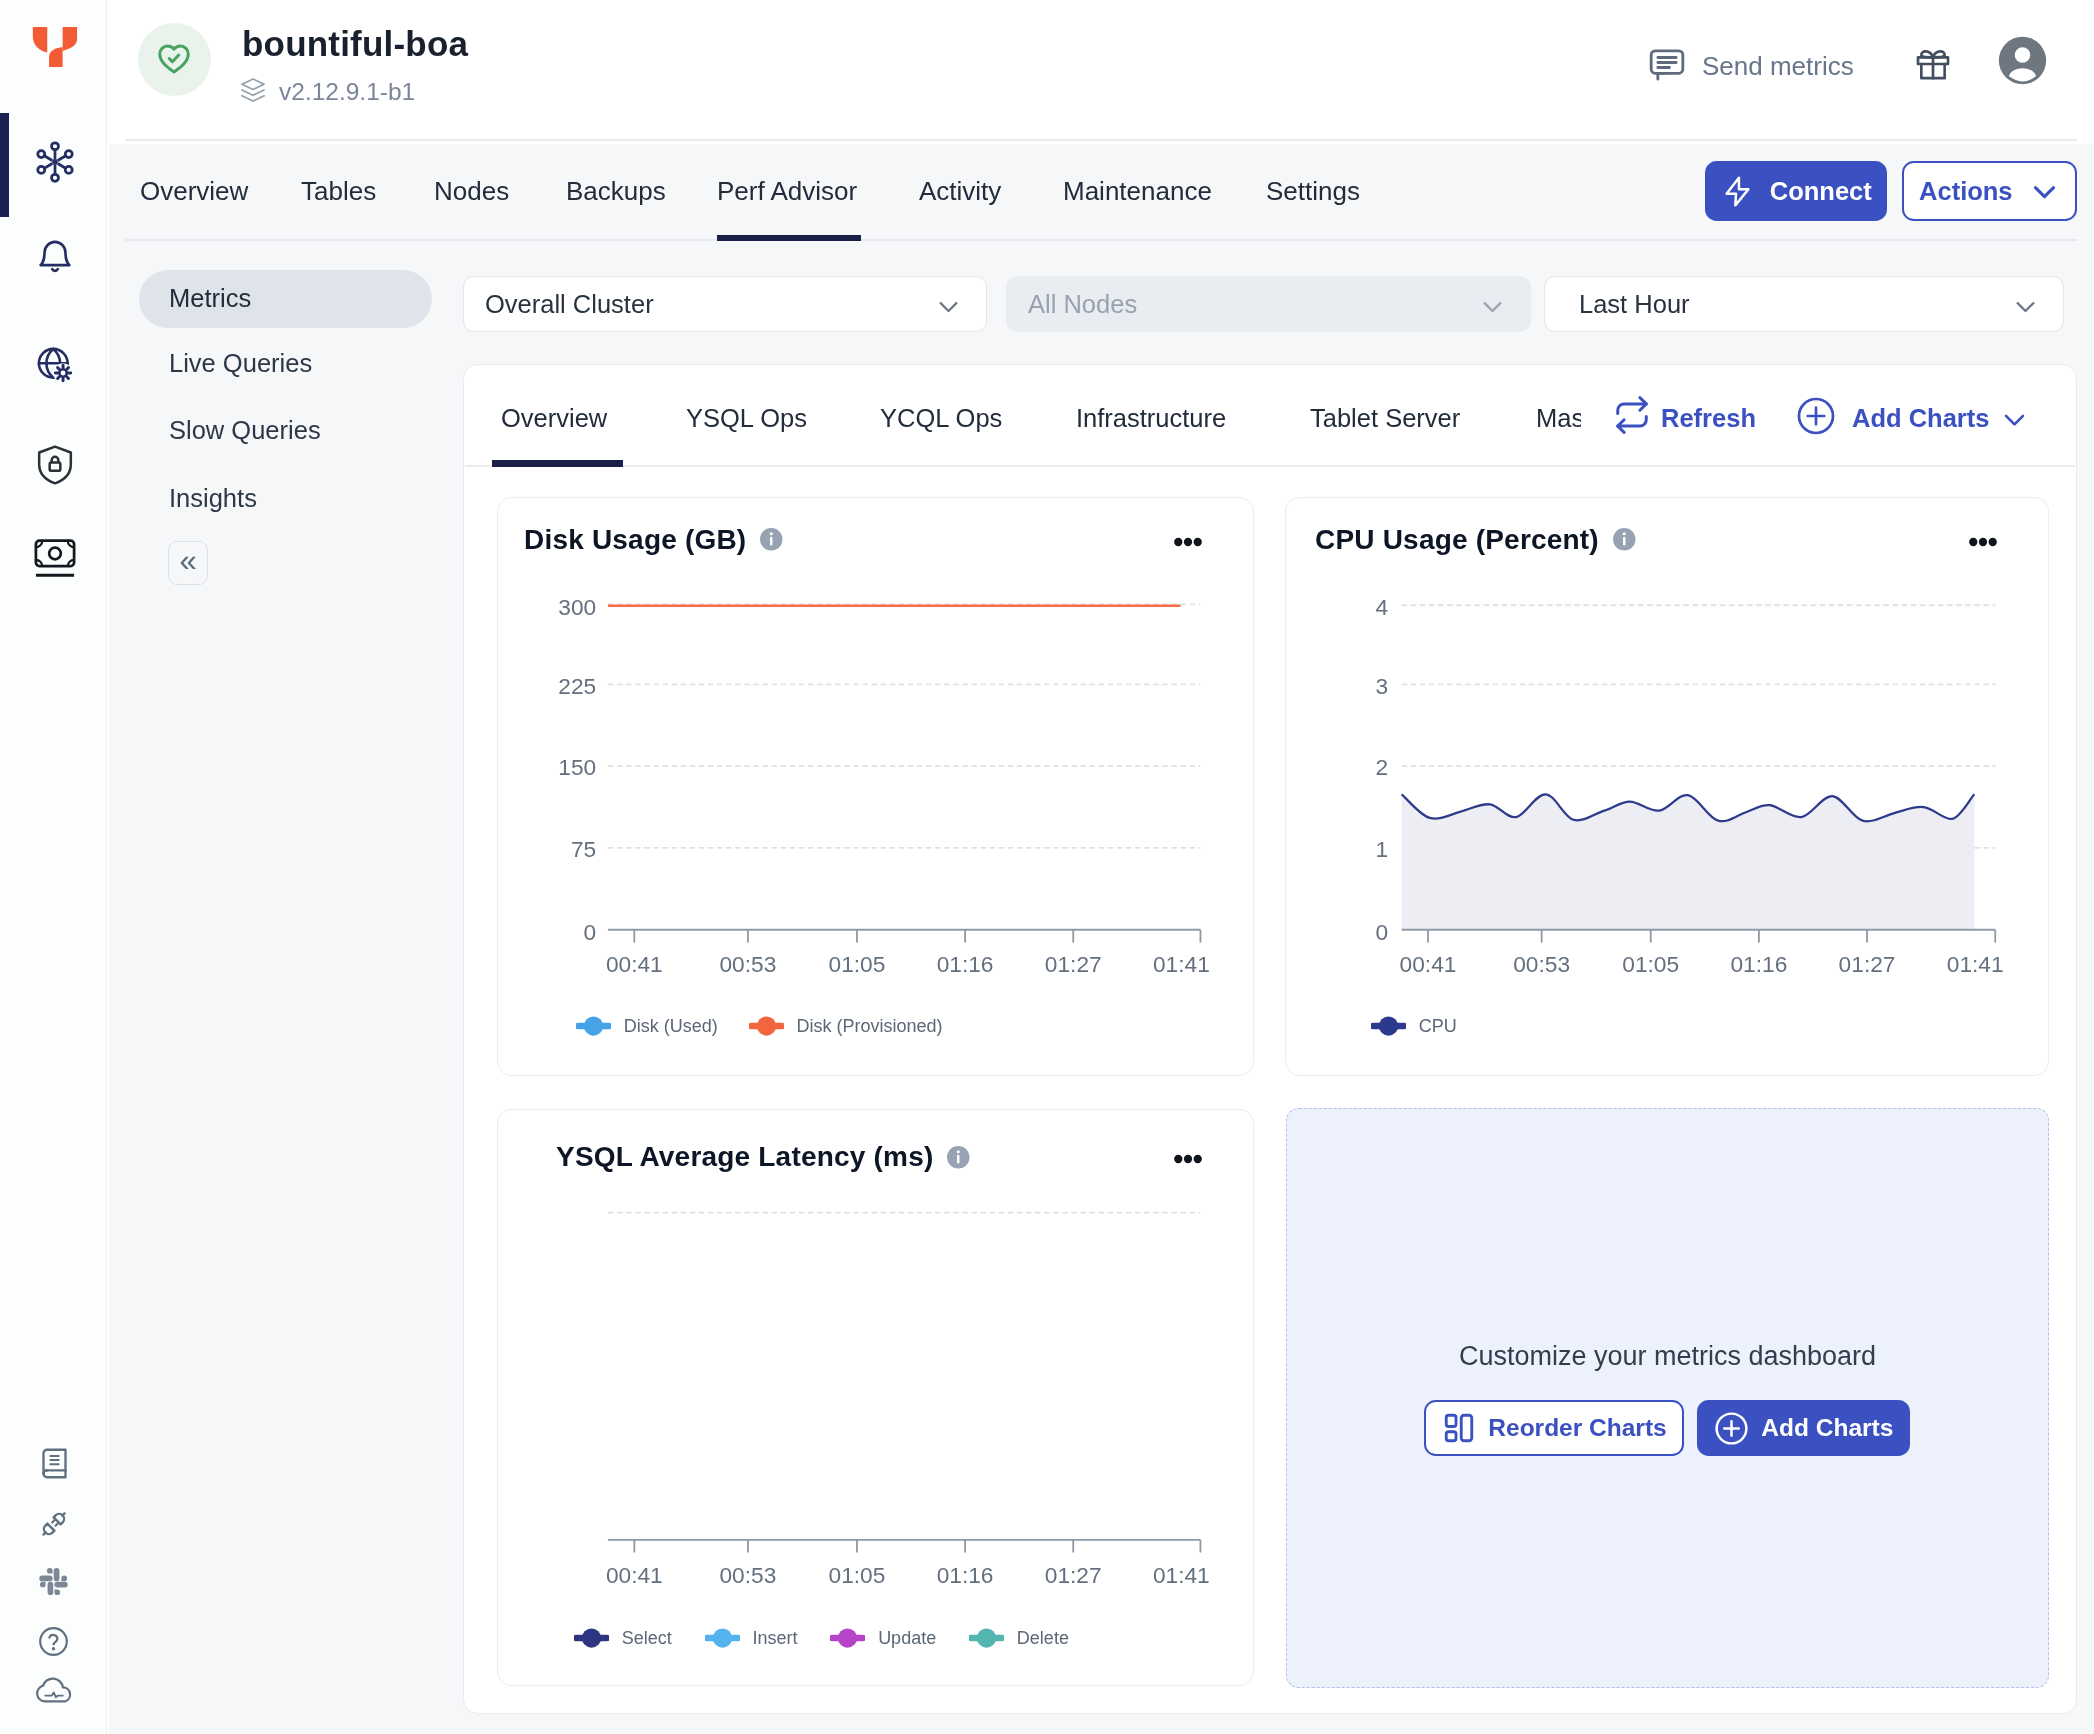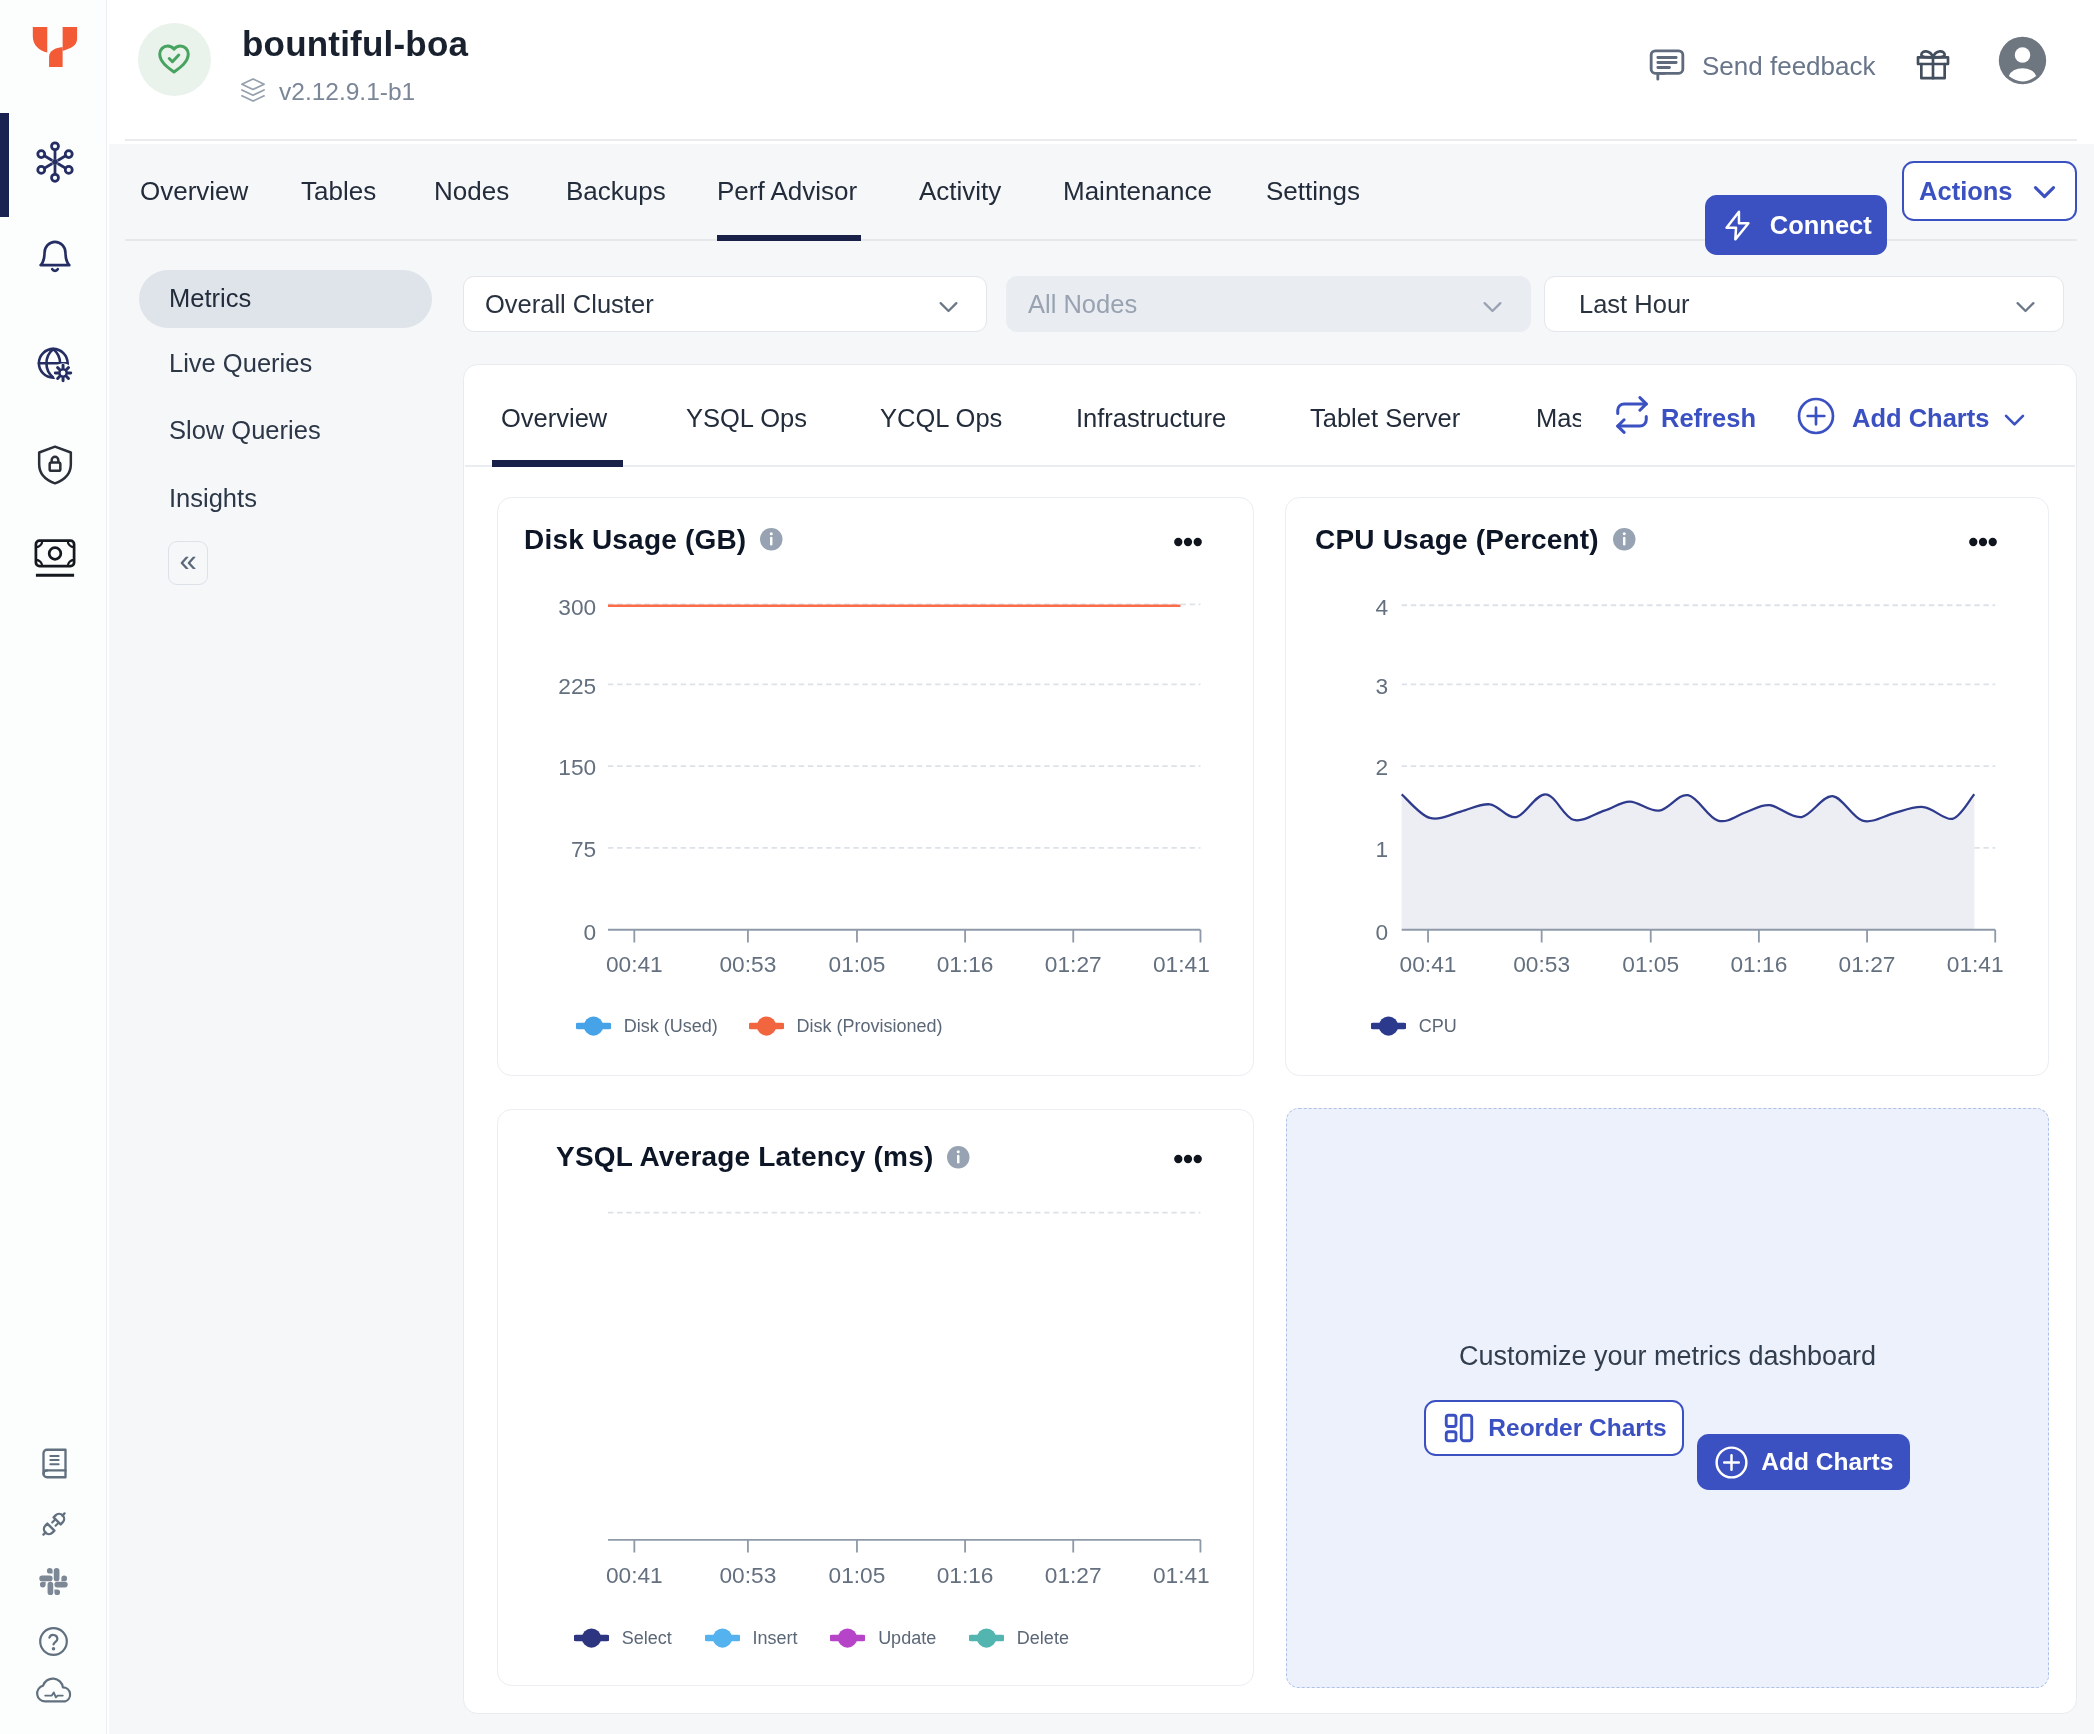--- a/index.html
+++ b/index.html
@@ -9,21 +9,21 @@
 
 #sidebar{position:absolute;left:0;top:0;width:107px;height:1735px;background:#fcfdfd;border-right:1.8px solid #eceef1;}
 #indicator{position:absolute;left:0;top:113px;width:9px;height:104px;background:#1a2251;}
 
 #header{position:absolute;left:107px;top:0;width:1987px;height:143px;background:#fff;}
 #hdrline{position:absolute;left:125px;top:139px;width:1952px;height:1.8px;background:#e9ebef;}
 #contentbg{position:absolute;left:109px;top:144px;width:1986px;height:1591px;background:#f6f7f9;}
 #tabline{position:absolute;left:125px;top:239px;width:1952px;height:1.8px;background:#e6e8ec;}
 .tab{font-size:26px;color:#232c3b;}
 
-.btnblue{position:absolute;background:#3b50c1;color:#fff;border-radius:11.8px;font-weight:700;font-size:25.5px;display:flex;align-items:center;justify-content:center;margin-top:34px;}
+.btnblue{position:absolute;background:#3b50c1;color:#fff;border-radius:11.8px;font-weight:700;font-size:25.5px;display:flex;align-items:center;justify-content:center;}
 .btnoutline{position:absolute;background:#fff;color:#3b50c1;border:2.3px solid #3b50c1;border-radius:11.8px;font-weight:700;font-size:25.5px;display:flex;align-items:center;justify-content:center;}
 
 .dd{position:absolute;top:276px;height:56px;border-radius:11px;background:#fff;border:1.8px solid #e3e6ea;display:flex;align-items:center;font-size:25.5px;color:#29323f;}
 
 #panel{position:absolute;left:463px;top:364px;width:1614px;height:1350px;background:#fff;border:1.8px solid #e9ebef;border-radius:14.5px;}
 .card{position:absolute;background:#fff;border:1.8px solid #eaedf1;border-radius:14.5px;}
 .ctitle{position:absolute;display:flex;align-items:center;font-size:28px;font-weight:700;color:#0d1626;letter-spacing:0.2px;}
 .ptab{position:absolute;font-size:25.5px;color:#232c3b;top:404px;}
 .axlbl{font-size:25px;fill:#64707f;}
 .leg{position:absolute;display:flex;align-items:center;font-size:18px;color:#5b6776;white-space:nowrap;}
@@ -131,21 +131,21 @@
     <path d="M2.5 12 L12 16.5 L21.5 12"></path>
     <path d="M2.5 17 L12 21.5 L21.5 17"></path>
   </svg>
   <div class="abs" style="left:279px;top:78px;font-size:24.5px;color:#7b8698;">v2.12.9.1-b1</div>
 
   <svg class="abs" style="left:1647px;top:45px" width="40" height="40" viewBox="0 0 24 24" fill="none" stroke="#5f6b7c" stroke-width="1.7" stroke-linecap="round" stroke-linejoin="round">
     <rect x="2.5" y="3.5" width="19" height="13.5" rx="2.5"></rect>
     <path d="M6.5 20.5 v-3.5 l4 0" fill="none"></path>
     <path d="M6.5 7.5 h11 M6.5 10.5 h11 M6.5 13.5 h7"></path>
   </svg>
-  <div class="abs" style="left:1702px;top:51px;font-size:26px;color:#68758a;">Send feedback</div>
+  <div class="abs" style="left:1702px;top:51px;font-size:26px;color:#68758a;">Send metrics</div>
 
   <svg class="abs" style="left:1913px;top:44px" width="40" height="40" viewBox="0 0 24 24" fill="none" stroke="#434e5e" stroke-width="1.6" stroke-linecap="round" stroke-linejoin="round">
     <rect x="3" y="8" width="18" height="4"></rect>
     <path d="M5 12 v8.5 h14 V12"></path>
     <path d="M12 8 v12.5"></path>
     <path d="M12 8 c-1.5-4.5-7-4.5-7-1.5 c0 1.5 2 1.5 7 1.5 Z M12 8 c1.5-4.5 7-4.5 7-1.5 c0 1.5-2 1.5-7 1.5 Z"></path>
   </svg>
 
   <svg class="abs" style="left:1997px;top:35px" width="51" height="51" viewBox="0 0 56 56">
     <circle cx="28" cy="28" r="26" fill="#6e7680"></circle>

